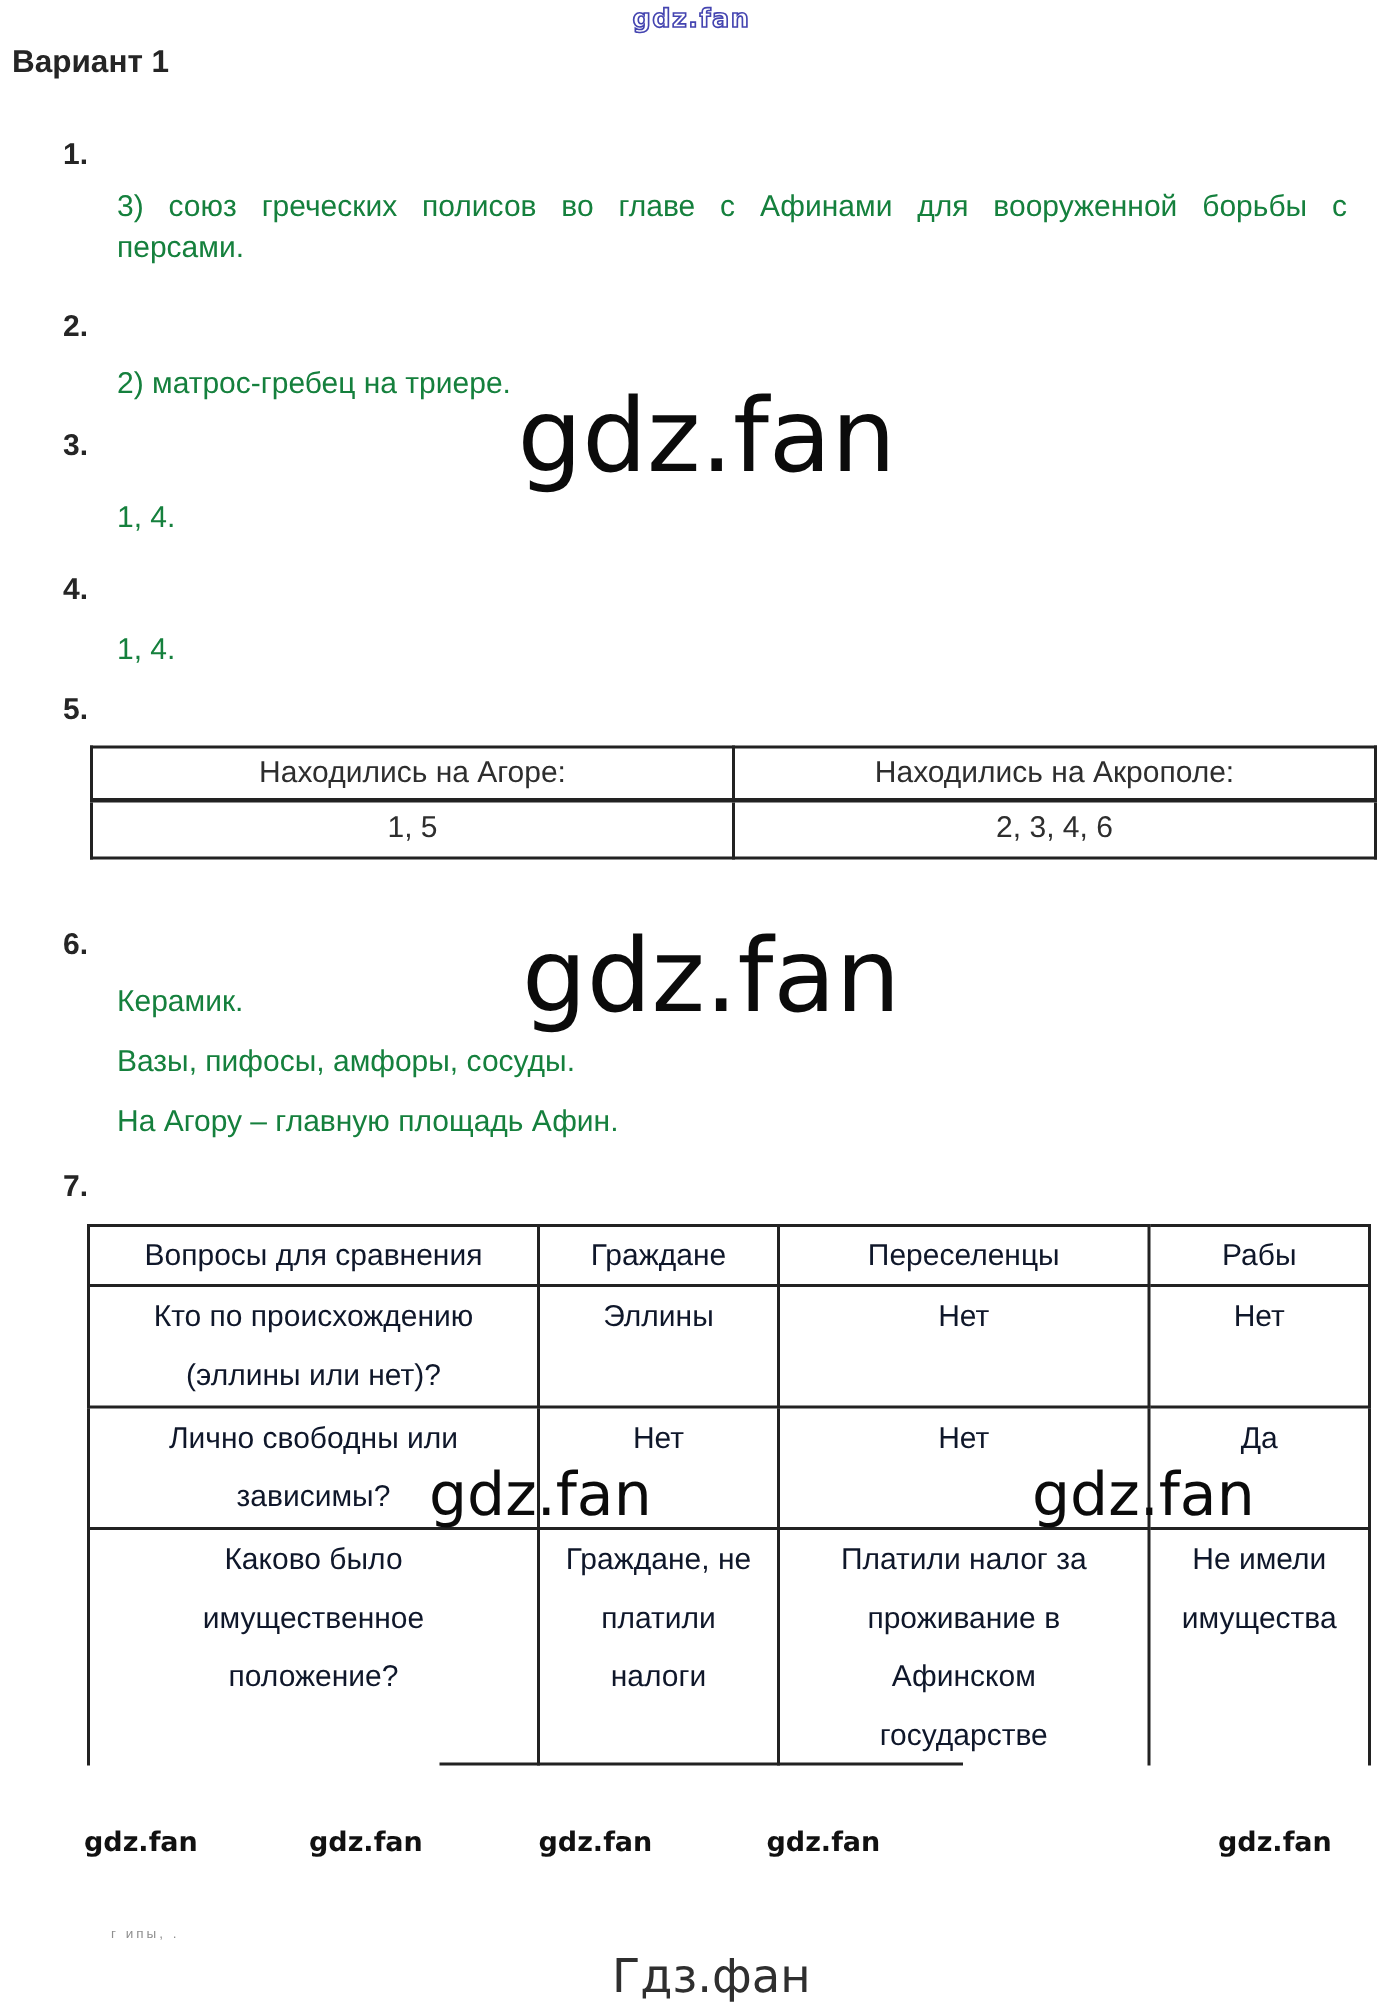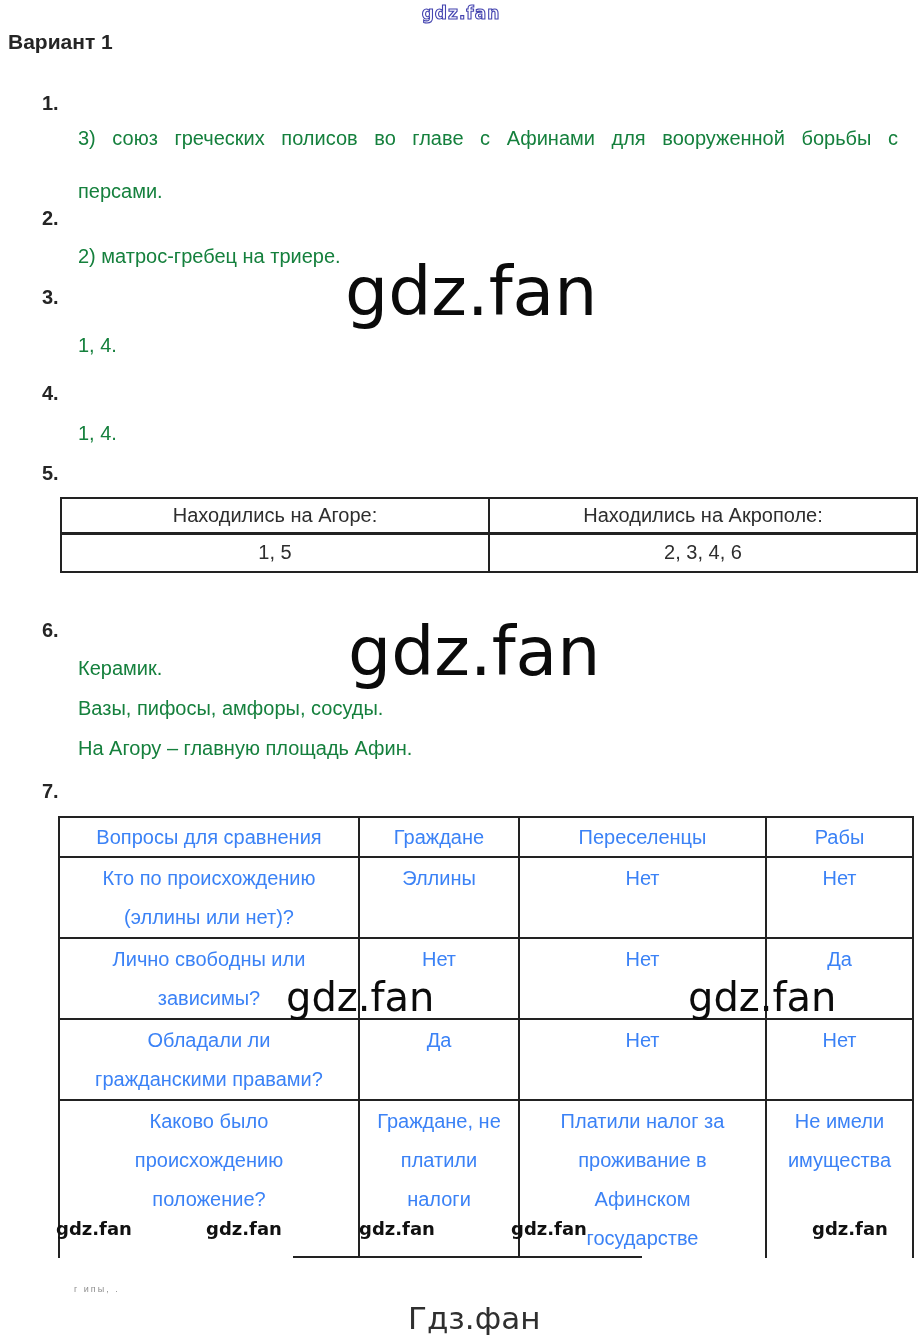--- a/index.html
+++ b/index.html
@@ -35,21 +35,21 @@
   
   .t5-wrap { position:absolute; left:60px; top:497px; width:858px; }
   table { border-collapse:collapse; width:100%; table-layout:fixed; }
   .t5 th, .t5 td { border:2px solid #222; font-weight:normal; font-size:20px; text-align:center; padding:0; color:#2e2e2e; }
   .t5 tr.head { height:35px; }
   .t5 tr.head th { border-bottom:3px solid #222; }
   .t5 tr.data { height:39px; }
 
   
   .t7-wrap { position:absolute; left:58px; top:816px; width:854px; }
-  .t7 th, .t7 td { border:2px solid #222; font-weight:normal; font-size:20px; text-align:center; color:#3b82f6; padding:0; }
+  .t7 th, .t7 td { border:2px solid #222; font-weight:normal; font-size:20px; text-align:center; color:#0f172a; padding:0; }
   .t7 thead tr { height:40px; }
   .t7 th { vertical-align:middle; }
   .t7 td { vertical-align:top; padding-top:1px; }
   .t7 tr.r1 { height:78px; }
   .t7 tr.r2 { height:77px; }
   .t7 tr.r3 { height:75px; }
   .t7 tr.r4 { height:156px; }
   .t7 tr.r4 td { border-bottom:none;margin-top:28px; }
   .cl { line-height:39px; }
   .t7-partial-bottom { position:absolute; left:235px; bottom:0; width:349px; height:2px; background:#222; }
@@ -57,21 +57,21 @@
 </head>
 <body>
 
 <div class="page">
 
   <div class="wm-top">gdz.fan</div>
   <h1 class="title">Вариант 1</h1>
 
   <div class="num" style="top:92px">1.</div>
   <div class="line justify" style="top:127px">3) союз греческих полисов во главе с Афинами для вооруженной борьбы с</div>
-  <div class="line" style="top:180px">персами.</div>
+  <div class="line" style="top:154px">персами.</div>
 
   <div class="num" style="top:207px">2.</div>
   <div class="line" style="top:245px">2) матрос-гребец на триере.</div>
 
   <div class="num" style="top:286px">3.</div>
   <div class="wm-big" id="wm-large-1">gdz.fan</div>
   <div class="line" style="top:334px">1, 4.</div>
 
   <div class="num" style="top:382px">4.</div>
   <div class="line" style="top:422px">1, 4.</div>
@@ -139,39 +139,24 @@
           <td>
               <div class="cl">Нет</div>
             </td>
           <td>
               <div class="cl">Нет</div>
             </td>
           <td>
               <div class="cl">Да</div>
             </td>
         </tr>
-        <tr class="r3">
-          <td>
-            <div class="cl">Обладали ли</div>
-            <div class="cl">гражданскими правами?</div>
-          </td>
-          <td>
-              <div class="cl">Да</div>
-            </td>
-          <td>
-              <div class="cl">Нет</div>
-            </td>
-          <td>
-              <div class="cl">Нет</div>
-            </td>
-        </tr>
         <tr class="r4">
           <td>
             <div class="cl">Каково было</div>
-            <div class="cl">происхождению</div>
+            <div class="cl">имущественное</div>
             <div class="cl">положение?</div>
           </td>
           <td>
             <div class="cl">Граждане, не</div>
             <div class="cl">платили</div>
             <div class="cl">налоги</div>
           </td>
           <td>
             <div class="cl">Платили налог за</div>
             <div class="cl">проживание в</div>

